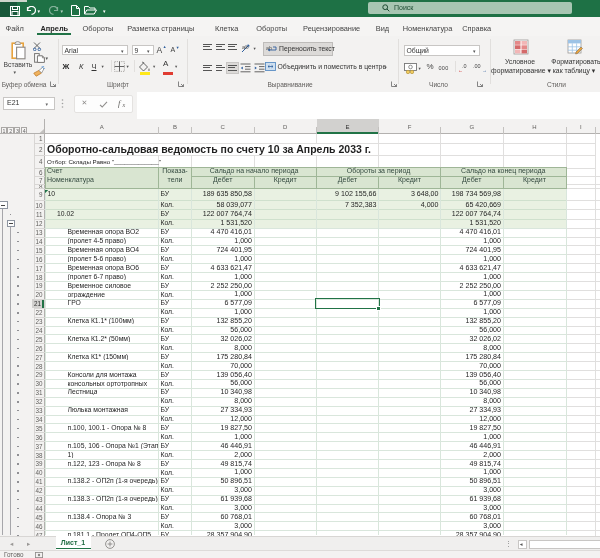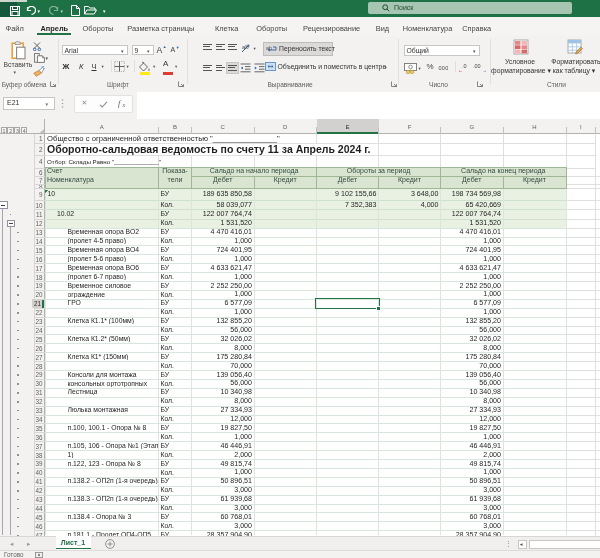--- a/index.html
+++ b/index.html
@@ -568,22 +568,21 @@
 <div style="position:absolute;left:17.2px;top:454.3999999999995px;width:1.5px;height:1.5px;background:#909094;"></div>
 <div style="position:absolute;left:17.2px;top:463.2999999999995px;width:1.5px;height:1.5px;background:#909094;"></div>
 <div style="position:absolute;left:17.2px;top:472.1999999999995px;width:1.5px;height:1.5px;background:#909094;"></div>
 <div style="position:absolute;left:17.2px;top:481.09999999999945px;width:1.5px;height:1.5px;background:#909094;"></div>
 <div style="position:absolute;left:17.2px;top:489.99999999999943px;width:1.5px;height:1.5px;background:#909094;"></div>
 <div style="position:absolute;left:17.2px;top:498.8999999999994px;width:1.5px;height:1.5px;background:#909094;"></div>
 <div style="position:absolute;left:17.2px;top:507.7999999999994px;width:1.5px;height:1.5px;background:#909094;"></div>
 <div style="position:absolute;left:17.2px;top:516.6999999999994px;width:1.5px;height:1.5px;background:#909094;"></div>
 <div style="position:absolute;left:17.2px;top:525.5999999999993px;width:1.5px;height:1.5px;background:#909094;"></div>
 <div style="position:absolute;left:17.2px;top:534.4999999999993px;width:1.5px;height:1.5px;background:#909094;"></div>
-<div style="position:absolute;left:47px;top:134.1px;font:400 7.7px &quot;Liberation Sans&quot;,sans-serif;color:#1f1f1f;white-space:nowrap;">Общество с ограниченной ответственностью "_______________"</div>
-<div style="position:absolute;left:47px;top:143.39999999999998px;font:700 10.5px &quot;Liberation Sans&quot;,sans-serif;color:#1f1f1f;white-space:nowrap;">Оборотно-сальдовая ведомость по счету 11 за Апрель 2024 г.</div>
+<div style="position:absolute;left:47px;top:143.39999999999998px;font:700 10.5px &quot;Liberation Sans&quot;,sans-serif;color:#1f1f1f;white-space:nowrap;">Оборотно-сальдовая ведомость по счету 10 за Апрель 2033 г.</div>
 <div style="position:absolute;left:47px;top:157.9px;font:400 6.2px &quot;Liberation Sans&quot;,sans-serif;color:#1f1f1f;white-space:nowrap;">Отбор: Склады Равно "_____________"</div>
 <div style="position:absolute;left:47px;top:167.2px;font:400 7px &quot;Liberation Sans&quot;,sans-serif;color:#33493f;white-space:nowrap;">Счет</div>
 <div style="position:absolute;left:47px;top:176.0px;font:400 7px &quot;Liberation Sans&quot;,sans-serif;color:#33493f;white-space:nowrap;">Номенклатура</div>
 <div style="position:absolute;left:175.0px;top:167.2px;transform:translateX(-50%);font:400 7px &quot;Liberation Sans&quot;,sans-serif;color:#33493f;white-space:nowrap;">Показа-</div>
 <div style="position:absolute;left:175.0px;top:176.0px;transform:translateX(-50%);font:400 7px &quot;Liberation Sans&quot;,sans-serif;color:#33493f;white-space:nowrap;">тели</div>
 <div style="position:absolute;left:254.0px;top:167.2px;transform:translateX(-50%);font:400 7px &quot;Liberation Sans&quot;,sans-serif;color:#33493f;white-space:nowrap;">Сальдо на начало периода</div>
 <div style="position:absolute;left:378.5px;top:167.2px;transform:translateX(-50%);font:400 7px &quot;Liberation Sans&quot;,sans-serif;color:#33493f;white-space:nowrap;">Обороты за период</div>
 <div style="position:absolute;left:503.25px;top:167.2px;transform:translateX(-50%);font:400 7px &quot;Liberation Sans&quot;,sans-serif;color:#33493f;white-space:nowrap;">Сальдо на конец периода</div>
 <div style="position:absolute;left:222.75px;top:176.0px;transform:translateX(-50%);font:400 7px &quot;Liberation Sans&quot;,sans-serif;color:#33493f;white-space:nowrap;">Дебет</div>
 <div style="position:absolute;left:347.5px;top:176.0px;transform:translateX(-50%);font:400 7px &quot;Liberation Sans&quot;,sans-serif;color:#33493f;white-space:nowrap;">Дебет</div>

